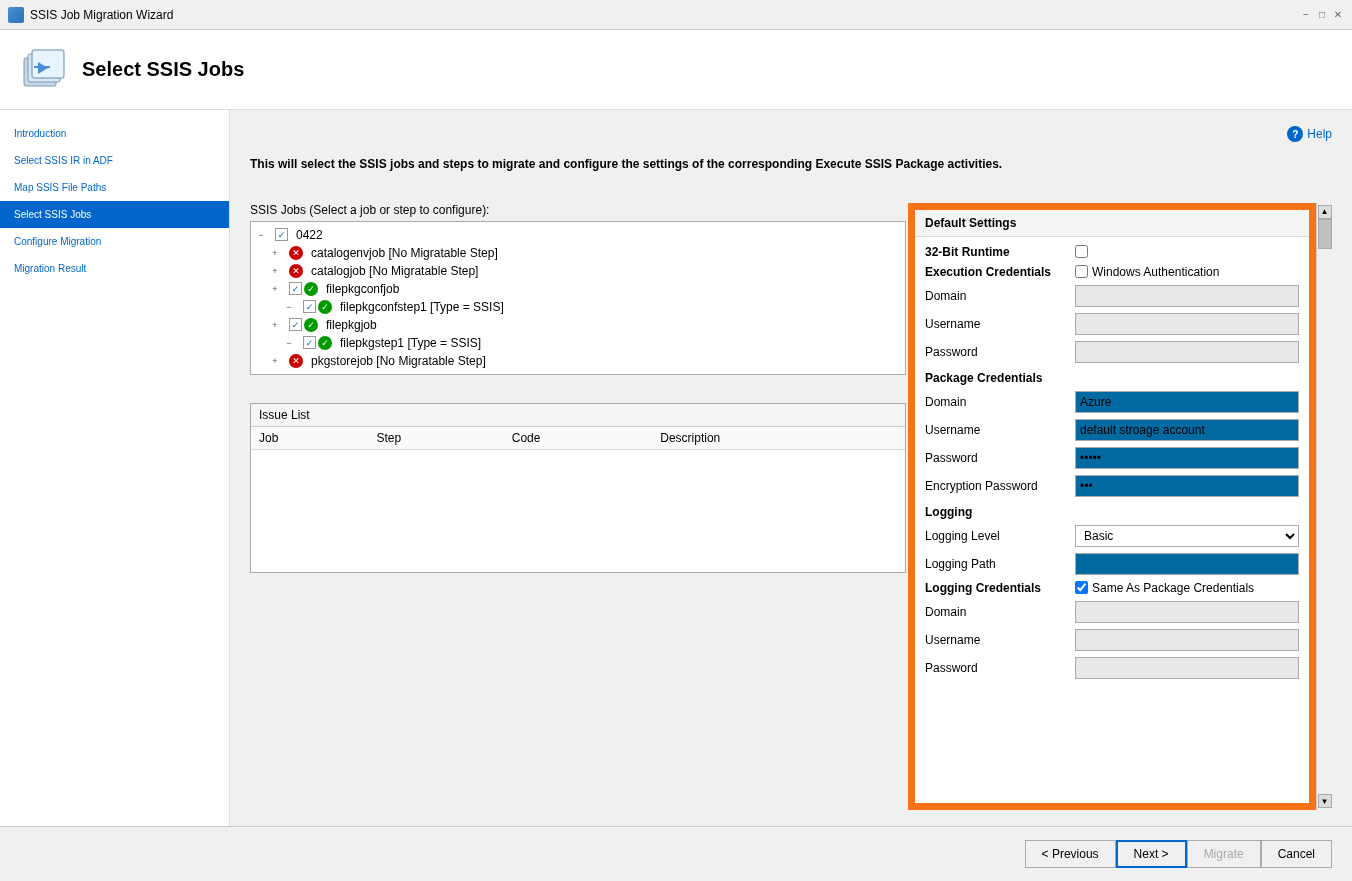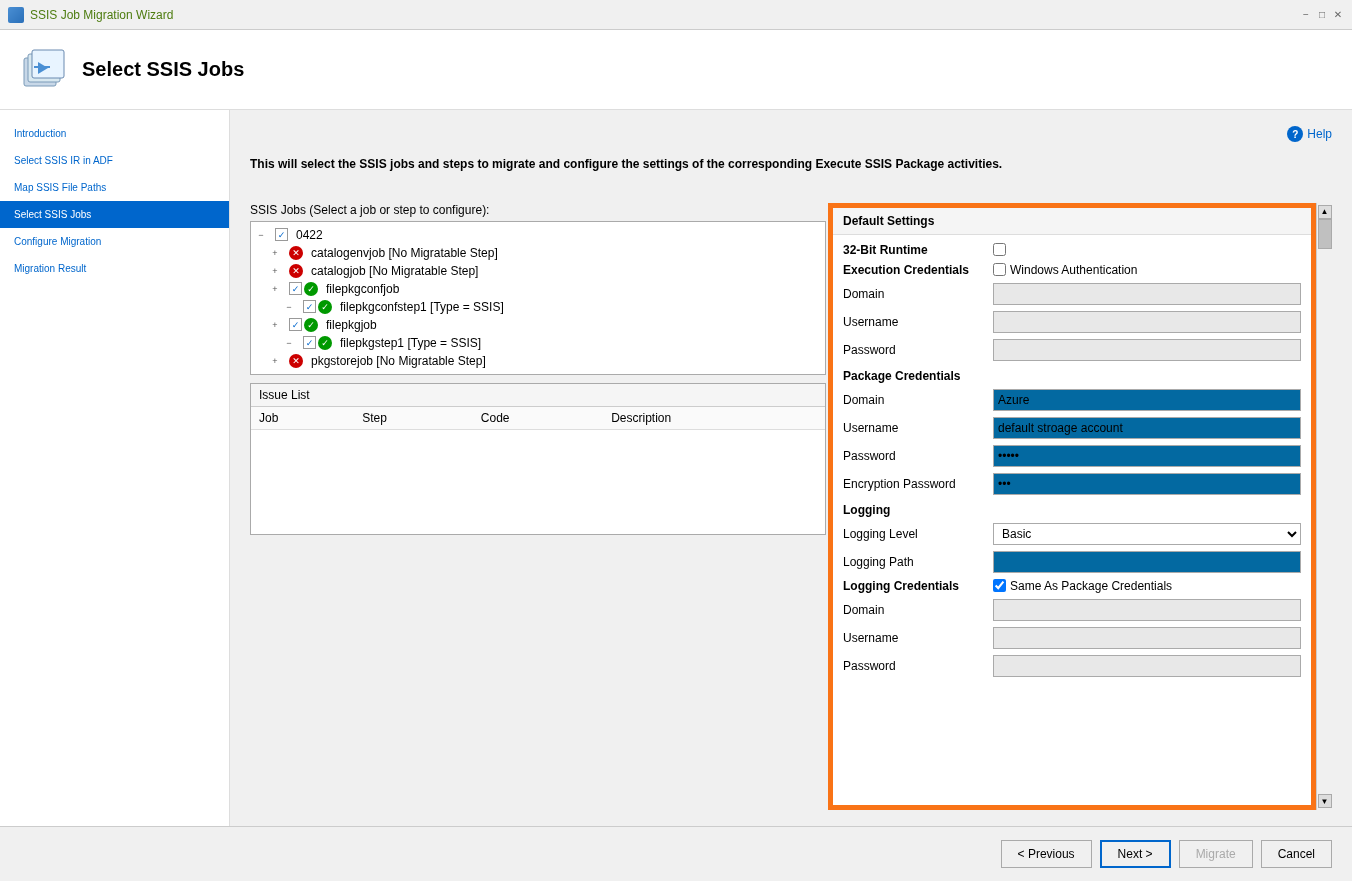--- a/index.html
+++ b/index.html
@@ -1,21 +1,21 @@
 <!DOCTYPE html>
 <html><head>
   <meta charset="utf-8">
   <style>
     * { box-sizing: border-box; margin: 0; padding: 0; }
     body { font-family: 'Segoe UI', Tahoma, Arial, sans-serif; font-size: 12px; background: #f0f0f0; color: #000; width: 1352px; height: 881px; overflow: hidden; }
 
     
     .title-bar { background: #f0f0f0; height: 30px; display: flex; align-items: center; padding: 0 8px; border-bottom: 1px solid #ccc; }
     .title-bar-icon { width: 16px; height: 16px; background: linear-gradient(135deg, #4a8fd4, #2a6fb8); margin-right: 6px; border-radius: 2px; flex-shrink: 0; }
-    .title-bar-text { font-size: 12px; color: #4d7c0f; flex: 1; }
+    .title-bar-text { font-size: 12px; color: #000000; flex: 1; }
     .title-bar-controls { display: flex; gap: 4px; }
     .title-bar-btn { width: 12px; height: 12px; background: none; border: none; cursor: pointer; font-size: 10px; color: #666; padding: 0; line-height: 1; }
 
     
     .header { background: white; height: 80px; display: flex; align-items: center; padding: 0 20px; border-bottom: 1px solid #ddd; }
     .header-icon { width: 48px; height: 48px; margin-right: 14px; position: relative; flex-shrink: 0; }
     .header-icon svg { width: 48px; height: 48px; }
     .header-title { font-size: 20px; font-weight: bold; color: #000; }
 
     
@@ -52,45 +52,45 @@
     .tree-toggle { width: 12px; height: 12px; display: inline-flex; align-items: center; justify-content: center; cursor: pointer; font-size: 9px; color: #555; flex-shrink: 0; }
     .cb { width: 13px; height: 13px; border: 1px solid #999; background: white; display: inline-flex; align-items: center; justify-content: center; flex-shrink: 0; }
     .cb.checked { background: white; }
     .cb.checked::after { content: '✓'; font-size: 9px; color: #0066cc; }
     .status-icon { width: 14px; height: 14px; border-radius: 50%; display: inline-flex; align-items: center; justify-content: center; font-size: 9px; flex-shrink: 0; }
     .status-icon.error { background: #cc0000; color: white; }
     .status-icon.ok { background: #009900; color: white; }
     .node-text { font-size: 12px; }
 
     
-    .issue-panel { background: white; border: 1px solid #aaa; height: 152px; overflow: auto; }
+    .issue-panel { background: white; border: 1px solid #aaa; height: 170px; overflow: auto; margin-top: 20px; }
     .issue-label { font-size: 12px; padding: 4px 8px; border-bottom: 1px solid #ccc; background: #f5f5f5; }
     .issue-table { width: 100%; border-collapse: collapse; }
     .issue-table th { padding: 4px 8px; text-align: left; font-size: 12px; font-weight: normal; border-bottom: 1px solid #ddd; background: #fafafa; }
 
     
-    .right-panel { width: 488px; flex-shrink: 0; display: flex; flex-direction: column; background: white; border: 5px solid #f97316; overflow: auto; }
+    .right-panel { width: 408px; flex-shrink: 0; display: flex; flex-direction: column; background: white; border: 7px solid #f97316; overflow: auto; }
     .settings-header { padding: 6px 10px; border-bottom: 1px solid #ddd; font-size: 12px; font-weight: bold; background: #f5f5f5; }
     .settings-body { padding: 8px 10px; flex: 1; overflow-y: auto; }
     .settings-scrollbar { width: 16px; background: #f0f0f0; border-left: 1px solid #ccc; display: flex; flex-direction: column; align-items: center; padding: 2px 0; }
     .scroll-btn { width: 14px; height: 14px; background: #ddd; border: 1px solid #aaa; display: flex; align-items: center; justify-content: center; font-size: 8px; cursor: pointer; }
 
     .field-row { display: flex; align-items: center; margin-bottom: 6px; }
     .field-label { width: 150px; font-size: 12px; flex-shrink: 0; color: #000; }
     .field-label.bold { font-weight: bold; }
     .field-control { flex: 1; }
     .field-input { width: 100%; border: 1px solid #aaa; padding: 2px 4px; font-size: 12px; background: #0369a1; height: 22px; }
     .field-input.readonly { background: #e8e8e8; }
     .field-checkbox { display: flex; align-items: center; gap: 4px; }
     .field-checkbox input[type=checkbox] { width: 13px; height: 13px; }
     .section-title { font-weight: bold; font-size: 12px; margin: 8px 0 6px 0; }
     .field-select { width: 100%; border: 1px solid #aaa; padding: 2px 4px; font-size: 12px; background: white; height: 22px; }
 
     
-    .footer { height: 55px; background: #f0f0f0; border-top: 1px solid #ccc; display: flex; align-items: center; justify-content: flex-end; padding: 0 20px; gap: 8px; }
+    .footer { height: 55px; background: #f0f0f0; border-top: 1px solid #ccc; display: flex; align-items: center; justify-content: flex-end; padding: 0 20px; gap: 0; }
     .footer-btn { height: 28px; padding: 0 16px; font-size: 12px; border: 1px solid #aaa; background: #f0f0f0; cursor: pointer; color: #000; }
     .footer-btn.primary { background: #f0f0f0; border: 2px solid #0066cc; color: #000; }
     .footer-btn.disabled { color: #aaa; cursor: default; }
     .right-panel-wrapper { display: flex; }
   </style>
 </head>
 <body>
 
 <div class="title-bar">
   <div class="title-bar-icon"></div>

